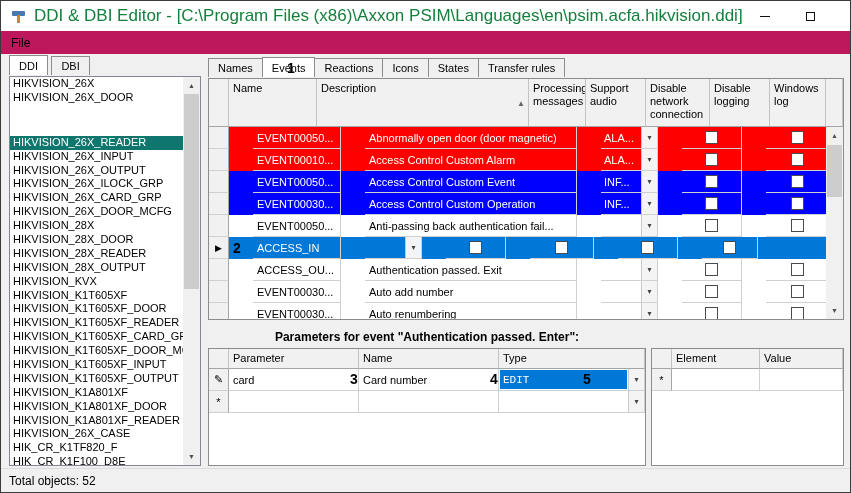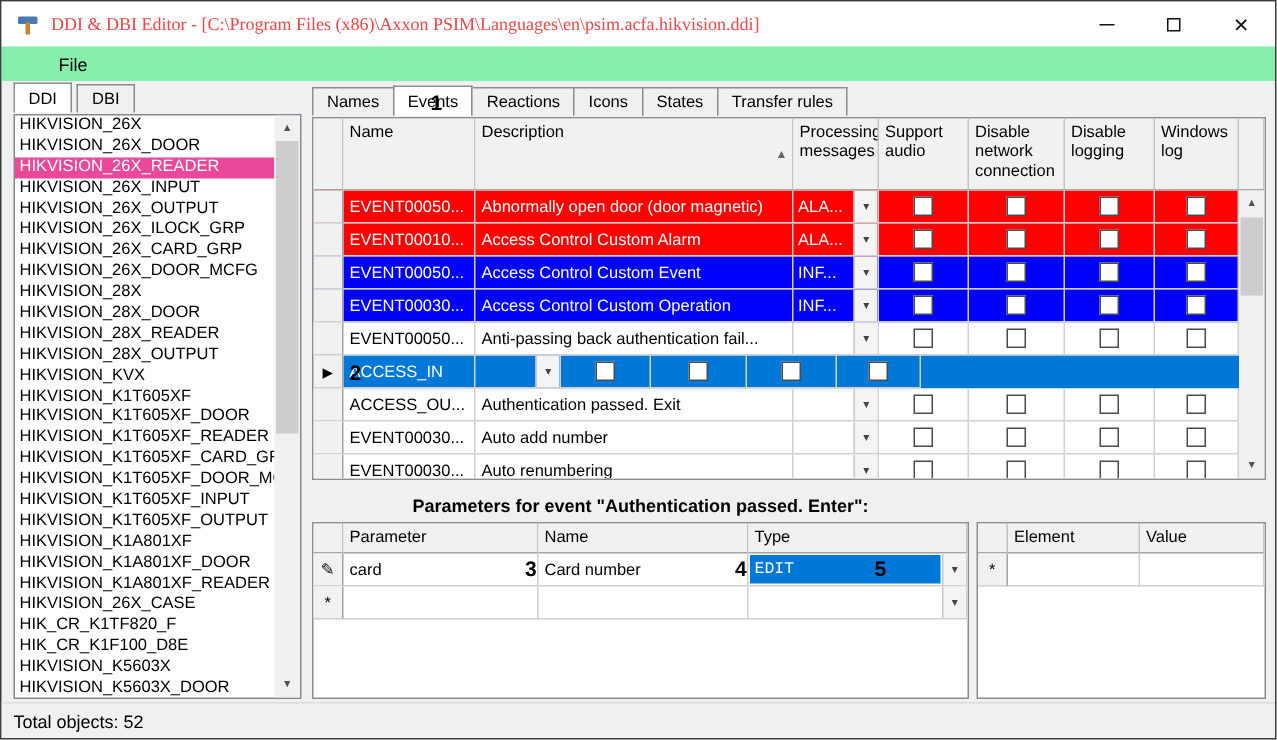--- a/index.html
+++ b/index.html
@@ -6,68 +6,68 @@
   html,body { background:#9a9a9a; }
   body { font-family:"Liberation Sans", sans-serif; }
 
   .window { position:relative; width:851px; height:493px; background:#f0f0f0;
             border:1px solid #3c3c3c; overflow:hidden; }
 
   
   .titlebar { position:absolute; top:0; left:0; right:0; height:30px; background:#fff;
               display:flex; align-items:center; }
   .app-icon { width:17px; height:17px; margin:0 7px 0 9px; flex:0 0 auto; }
-  .title-text { font-size:12px; color:#ef4444; white-space:nowrap;font-family:Liberation Serif, serif; }
+  .title-text { font-size:17px; color:#15803d; white-space:nowrap; }
   .win-controls { margin-left:auto; display:flex; height:100%; }
   .win-btn { width:45px; display:flex; align-items:center; justify-content:center;
              color:#111; font-size:13px; }
   .glyph-min { width:10px; height:1px; background:#111; display:block; }
   .glyph-max { width:9px; height:9px; border:1px solid #111; display:block; }
 
   
   .menubar { position:absolute; top:30px; left:0; width:100%; height:23px;
-             display:flex; align-items:center; background:#86efac;padding-left:28px; }
+             display:flex; align-items:center; background:#be185d; }
   .menu-item { font-size:12px; padding:2px 8px; margin-left:2px; color:#000; }
 
   
   .tab { display:inline-block; font-size:11px; padding:3px 9px; background:#f0f0f0;
          border:1px solid #8c8c8c; border-bottom:none; margin-right:-1px; color:#000;
          vertical-align:bottom; }
   .tab.active { background:#fff; position:relative; z-index:2; padding-top:4px; }
   .left-tabs { position:absolute; top:54px; left:8px; height:21px; }
   .right-tabs { position:absolute; top:56px; left:207px; height:21px; white-space:nowrap; }
 
   
   .listbox { position:absolute; top:75px; left:8px; width:192px; height:390px;
              background:#fff; border:1px solid #828790; }
   .list-items { position:absolute; top:0; left:0; right:17px; bottom:0; overflow:hidden; }
   .list-item { height:13.9px; line-height:13.9px; font-size:11px; padding-left:3px;
                white-space:nowrap; overflow:hidden; color:#000; }
-  .list-item.selected { background:#ec4899; color:#fff; }
+  .list-item.selected { background:#0f766e; color:#fff;margin-top:31px; }
 
   
   .vscroll { position:absolute; top:0; right:0; bottom:0; width:17px; background:#f0f0f0; }
   .scroll-btn { position:absolute; left:0; width:17px; height:17px; font-size:7px; color:#505050;
                 display:flex; align-items:center; justify-content:center; }
   .scroll-btn.up { top:0; } .scroll-btn.down { bottom:0; }
   .scroll-thumb { position:absolute; left:1px; width:15px; background:#cdcdcd; }
   .list-thumb { top:17px; height:195px; }
   .eg-thumb { top:18px; height:52px; }
 
   
   .events-grid { position:absolute; top:77px; left:207px; width:636px; height:242px;
                  background:#fff; border:1px solid #8c8c8c; overflow:hidden; }
   .eg-header { display:flex; height:48px; }
   .hcell { background:#f1f1f1; border-right:1px solid #c3c3c3; border-bottom:1px solid #a5a5a5;
            font-size:11px; padding:3px 4px; color:#000; position:relative; overflow:hidden;
            line-height:13px; }
   .sort { position:absolute; right:3px; top:50%; transform:translateY(-50%);
           font-size:8px; color:#666; }
   .eg-rows { position:absolute; top:48px; left:0; width:617px; bottom:0; overflow:hidden; }
-  .eg-row { display:flex; height:22px; }
+  .eg-row { display:flex; height:22px;gap:24px; }
   .cell { border-right:1px solid #d0d0d0; border-bottom:1px solid #d0d0d0; font-size:11px;
           display:flex; align-items:center; overflow:hidden; position:relative;
           white-space:nowrap; }
   .pad { padding-left:4px; }
   .w-sel { flex:0 0 20px; } .w-name { flex:0 0 88px; } .w-desc { flex:0 0 212px; }
   .w-proc { flex:0 0 57px; } .w-audio { flex:0 0 60px; } .w-net { flex:0 0 64px; }
   .w-log { flex:0 0 60px; } .w-win { flex:0 0 56px; }
   .eg-row.normal { background:#fff; color:#000; }
   .eg-row.red { background:#fe0000; color:#fff; }
   .eg-row.blue { background:#0000fe; color:#fff; }

